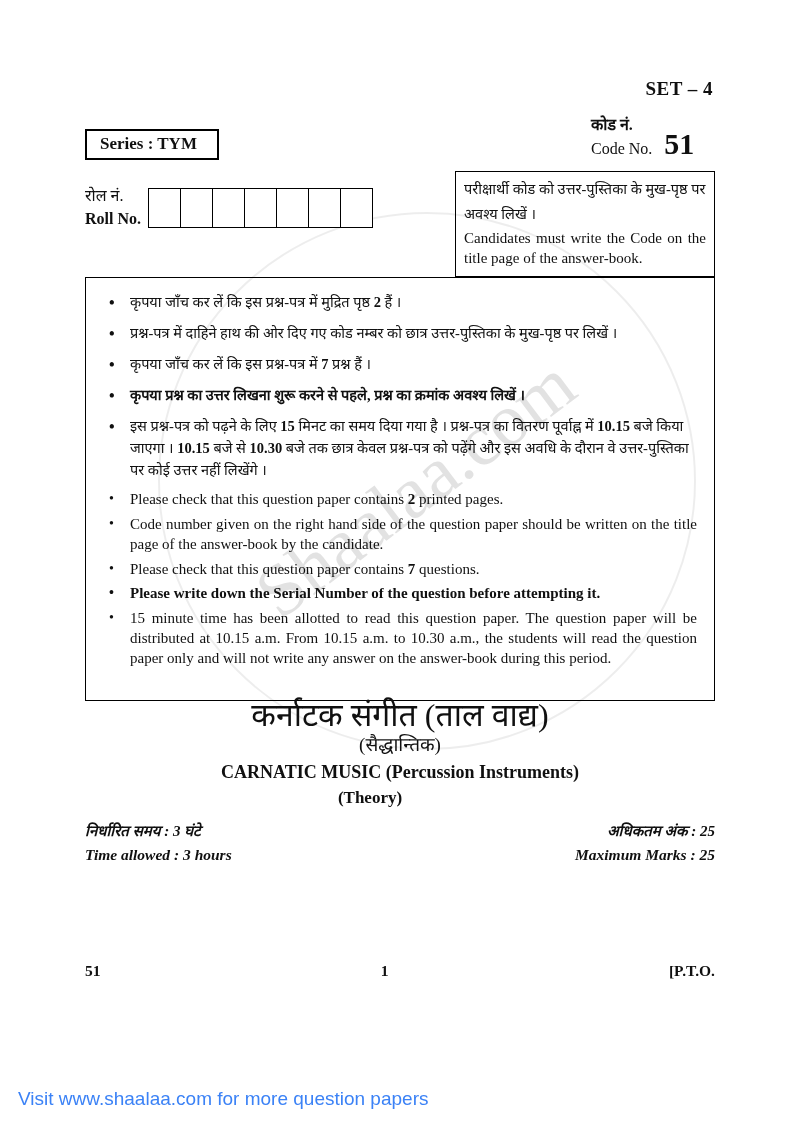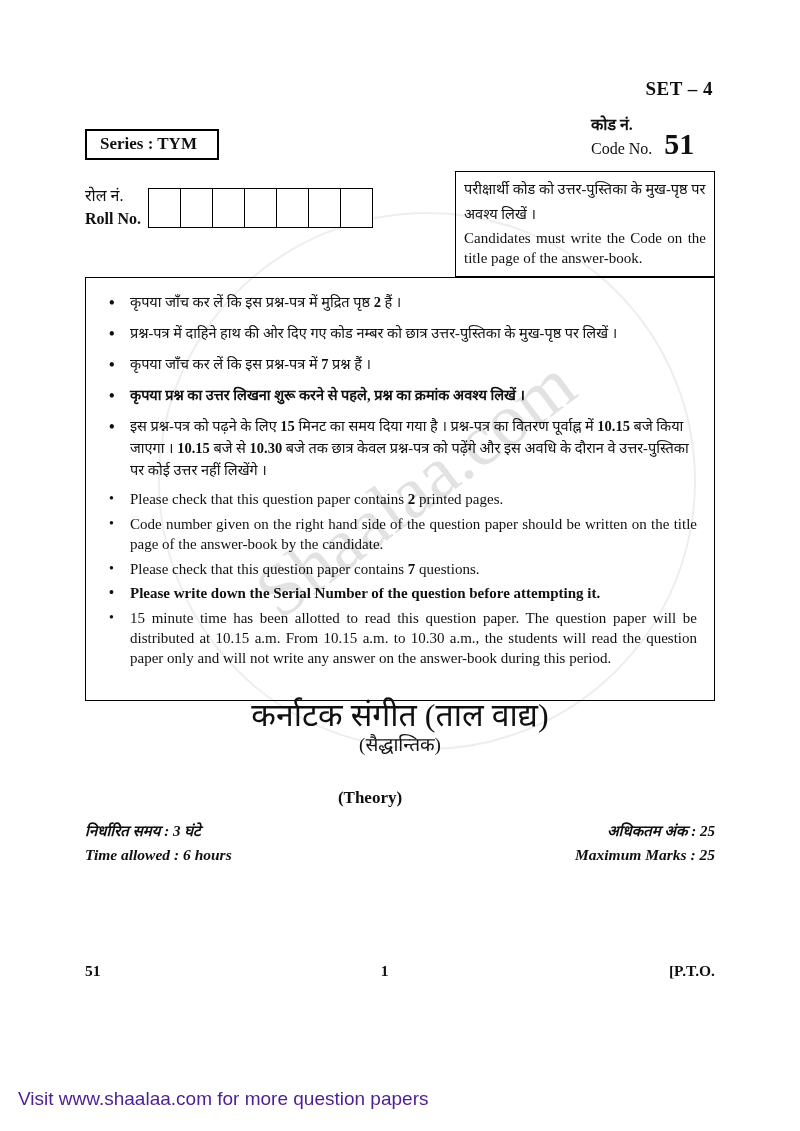--- a/index.html
+++ b/index.html
@@ -80,21 +80,21 @@
   .meta .en{font-style:italic;font-size:15.5px;font-weight:bold;}
 
   
   .page-footer{position:absolute;top:962px;left:85px;width:630px;display:flex;
     align-items:baseline;font-weight:bold;font-size:15.5px;}
   .page-footer .center{flex:1;text-align:center;}
 
   
   .site-footer{position:absolute;top:1088px;left:18px;
     font-family:"Liberation Sans","DejaVu Sans",sans-serif;
-    font-size:19px;color:#4c1d95;}
+    font-size:19px;color:#3b82f6;}
 </style>
 </head>
 <body>
 
 <div class="page">
 
   <div class="wm-circle"></div>
   <div class="wm-text">Shaalaa.com</div>
 
   <div class="layer">
@@ -137,26 +137,27 @@
           <li class="en"><span>Please check that this question paper contains </span><span class="b">2</span><span> printed pages.</span></li>
           <li class="en"><span>Code number given on the right hand side of the question paper should be written on the title page of the answer-book by the candidate.</span></li>
           <li class="en"><span>Please check that this question paper contains </span><span class="b">7</span><span> questions.</span></li>
           <li class="en bold"><span>Please write down the Serial Number of the question before attempting it.</span></li>
           <li class="en"><span>15 minute time has been allotted to read this question paper. The question paper will be distributed at 10.15 a.m. From 10.15 a.m. to 10.30 a.m., the students will read the question paper only and will not write any answer on the answer-book during this period.</span></li>
         </ul>
     </div>
 
     <div class="title-hi-main">कर्नाटक संगीत (ताल वाद्य)</div>
     <div class="title-hi-sub">(सैद्धान्तिक)</div>
+    <div class="title-en-main">CARNATIC MUSIC (Percussion Instruments)</div>
     <div class="title-en-sub">(Theory)</div>
 
     <div class="meta">
       <div class="col left">
         <div class="hi">निर्धारित समय : 3 घंटे</div>
-        <div class="en">Time allowed : 6 hours</div>
+        <div class="en">Time allowed : 3 hours</div>
       </div>
       <div class="col right">
         <div class="hi">अधिकतम अंक : 25</div>
         <div class="en">Maximum Marks : 25</div>
       </div>
     </div>
 
     <div class="page-footer">
       <span class="left">51</span>
       <span class="center">1</span>

